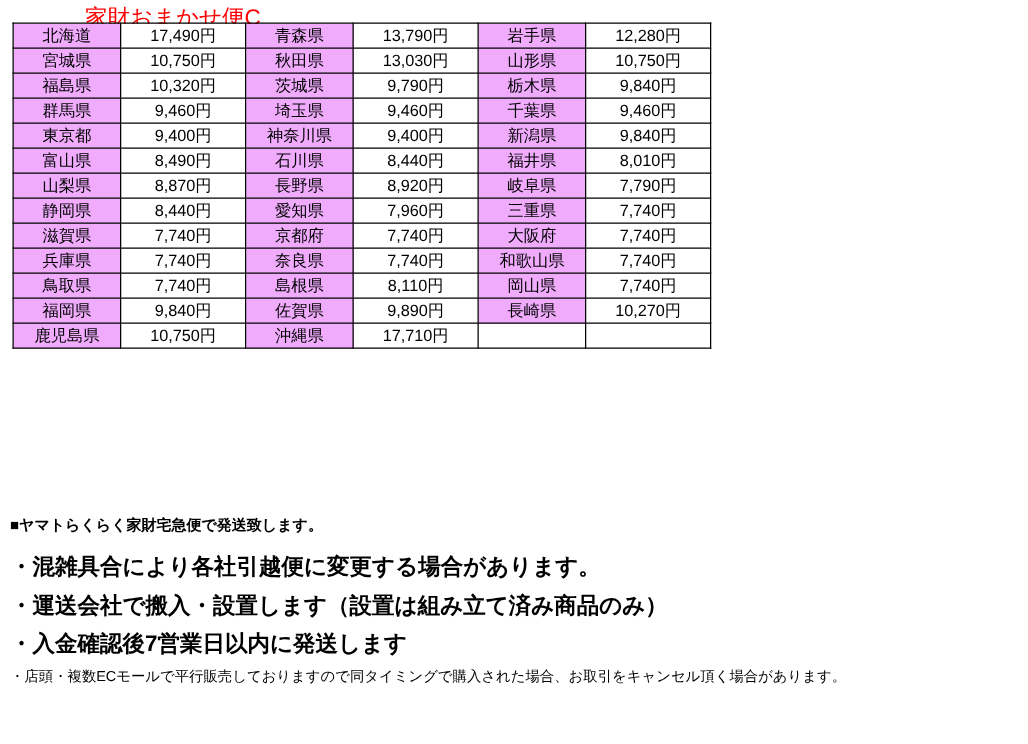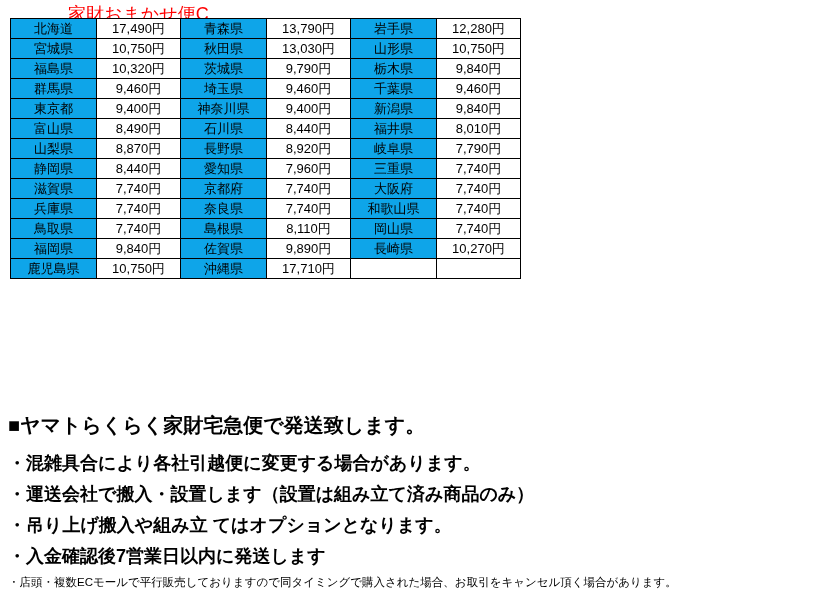--- a/index.html
+++ b/index.html
@@ -37,41 +37,41 @@
   }
   table.fee-table td {
     border: 1px solid #000000;
     height: 20px;
     font-size: 13px;
     padding: 0 4px;
     box-sizing: border-box;
   }
   td.pref {
     width: 86px;
-    background: #0ea5e9;
+    background: #f0abfc;
     text-align: center;
   }
   td.price {
-    width: 84px;
+    width: 100px;
     background: #ffffff;
     text-align: center;
     margin-top: 24px;
   }
   td.empty {
     border: 1px solid #000000;
     background: #ffffff;
   }
   .notes {
     position: absolute;
     left: 8px;
     top: 412px;
     width: 800px;
   }
   .note-head {
-    font-size: 20px;
+    font-size: 12px;
     font-weight: bold;
     margin: 0 0 12px 0;
     white-space: nowrap;
   }
   .note-line {
     font-size: 18px;
     font-weight: bold;
     margin: 0 0 7px 0;
     white-space: nowrap;
   }
@@ -195,18 +195,17 @@
         <td class="empty"></td>
         <td class="empty"></td>
       </tr>
     </tbody>
   </table>
 
   <div class="notes">
     <p class="note-head">■ヤマトらくらく家財宅急便で発送致します。</p>
     <p class="note-line">・混雑具合により各社引越便に変更する場合があります。</p>
     <p class="note-line">・運送会社で搬入・設置します（設置は組み立て済み商品のみ）</p>
-    <p class="note-line">・吊り上げ搬入や組み立 てはオプションとなります。</p>
     <p class="note-line">・入金確認後7営業日以内に発送します</p>
     <p class="note-small">・店頭・複数ECモールで平行販売しておりますので同タイミングで購入された場合、お取引をキャンセル頂く場合があります。</p>
   </div>
 
 </div>
 
 </body></html>

